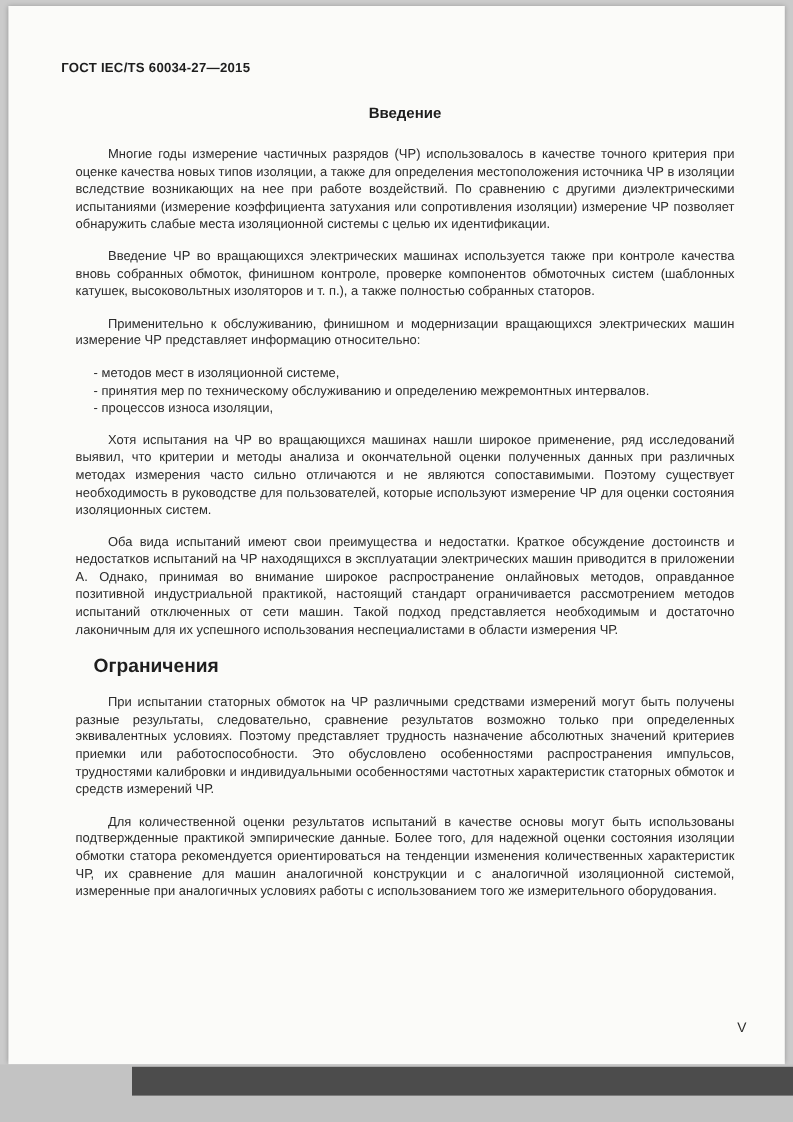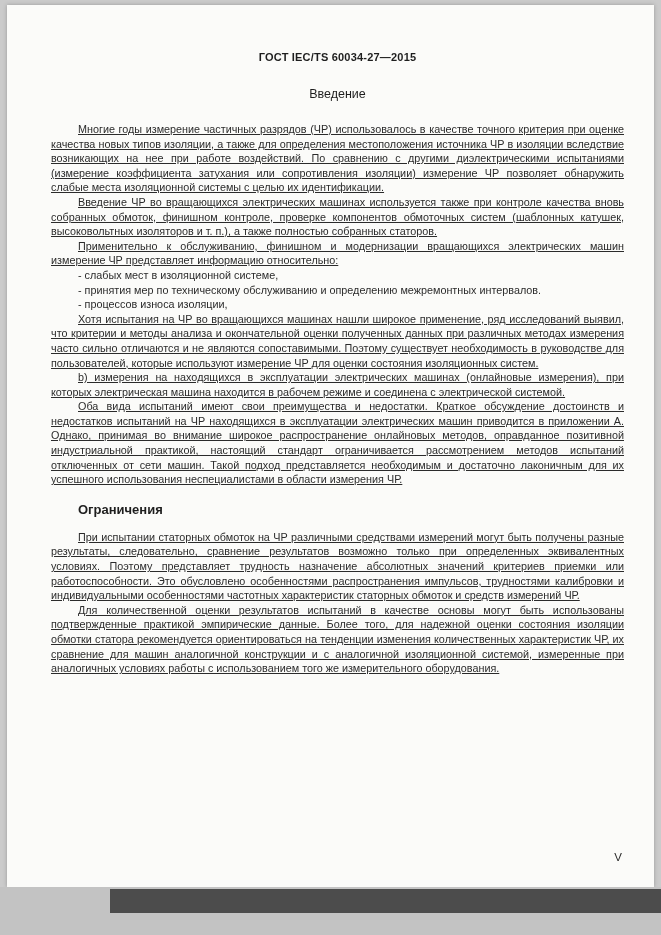--- a/index.html
+++ b/index.html
@@ -16,52 +16,51 @@
     left: 7px;
     top: 5px;
     width: 647px;
     height: 882px;
     background: #fbfbf9;
     box-sizing: border-box;
     padding: 46px 30px 0 44px;
     box-shadow: 0 0 4px rgba(0,0,0,0.25);
   }
   .doc-code {
-    text-align: center;
+    text-align: left;
     font-weight: bold;
     font-size: 11px;
     letter-spacing: 0.2px;
     color: #1e1e1e;
   }
   .title {
     text-align: center;
-    font-weight: normal;
+    font-weight: bold;
     font-size: 12.5px;
     color: #1e1e1e;
     margin: 24px 0 21px 0;
   }
   .para {
     font-size: 10.8px;
     line-height: 14.6px;
     color: #2b2b2b;
     text-align: justify;
     text-indent: 27px;
-    margin: 0;
-    text-decoration: underline;
+    margin: 12px;
   }
   .list-item {
     font-size: 10.8px;
     line-height: 14.6px;
     color: #2b2b2b;
     text-indent: 27px;
     margin: 0;
   }
   .section-heading {
     font-weight: bold;
-    font-size: 13px;
+    font-size: 16px;
     color: #1e1e1e;
     text-indent: 27px;
     margin: 15px 0 13px 0;
   }
   .page-number {
     position: absolute;
     right: 32px;
     bottom: 24px;
     font-size: 11.5px;
     color: #2b2b2b;
@@ -90,26 +89,25 @@
   <div class="page">
 
     <div class="doc-code">ГОСТ IEC/TS 60034-27—2015</div>
 
     <div class="title">Введение</div>
 
     <p class="para">Многие годы измерение частичных разрядов (ЧР) использовалось в качестве точного критерия при оценке качества новых типов изоляции, а также для определения местоположения источника ЧР в изоляции вследствие возникающих на нее при работе воздействий. По сравнению с другими диэлектрическими испытаниями (измерение коэффициента затухания или сопротивления изоляции) измерение ЧР позволяет обнаружить слабые места изоляционной системы с целью их идентификации.</p>
     <p class="para">Введение ЧР во вращающихся электрических машинах используется также при контроле качества вновь собранных обмоток, финишном контроле, проверке компонентов обмоточных систем (шаблонных катушек, высоковольтных изоляторов и т. п.), а также полностью собранных статоров.</p>
     <p class="para">Применительно к обслуживанию, финишном и модернизации вращающихся электрических машин измерение ЧР представляет информацию относительно:</p>
 
-    <p class="list-item">- слабых мест в изоляционной системе,</p>
+    <p class="list-item">- методов мест в изоляционной системе,</p>
     <p class="list-item">- принятия мер по техническому обслуживанию и определению межремонтных интервалов.</p>
     <p class="list-item">- процессов износа изоляции,</p>
 
     <p class="para">Хотя испытания на ЧР во вращающихся машинах нашли широкое применение, ряд исследований выявил, что критерии и методы анализа и окончательной оценки полученных данных при различных методах измерения часто сильно отличаются и не являются сопоставимыми. Поэтому существует необходимость в руководстве для пользователей, которые используют измерение ЧР для оценки состояния изоляционных систем.</p>
-    <p class="para">b) измерения на находящихся в эксплуатации электрических машинах (онлайновые измерения), при которых электрическая машина находится в рабочем режиме и соединена с электрической системой.</p>
     <p class="para">Оба вида испытаний имеют свои преимущества и недостатки. Краткое обсуждение достоинств и недостатков испытаний на ЧР находящихся в эксплуатации электрических машин приводится в приложении А. Однако, принимая во внимание широкое распространение онлайновых методов, оправданное позитивной индустриальной практикой, настоящий стандарт ограничивается рассмотрением методов испытаний отключенных от сети машин. Такой подход представляется необходимым и достаточно лаконичным для их успешного использования неспециалистами в области измерения ЧР.</p>
 
     <div class="section-heading">Ограничения</div>
 
     <p class="para">При испытании статорных обмоток на ЧР различными средствами измерений могут быть получены разные результаты, следовательно, сравнение результатов возможно только при определенных эквивалентных условиях. Поэтому представляет трудность назначение абсолютных значений критериев приемки или работоспособности. Это обусловлено особенностями распространения импульсов, трудностями калибровки и индивидуальными особенностями частотных характеристик статорных обмоток и средств измерений ЧР.</p>
     <p class="para">Для количественной оценки результатов испытаний в качестве основы могут быть использованы подтвержденные практикой эмпирические данные. Более того, для надежной оценки состояния изоляции обмотки статора рекомендуется ориентироваться на тенденции изменения количественных характеристик ЧР, их сравнение для машин аналогичной конструкции и с аналогичной изоляционной системой, измеренные при аналогичных условиях работы с использованием того же измерительного оборудования.</p>
 
     <div class="page-number">V</div>
   </div>
 

